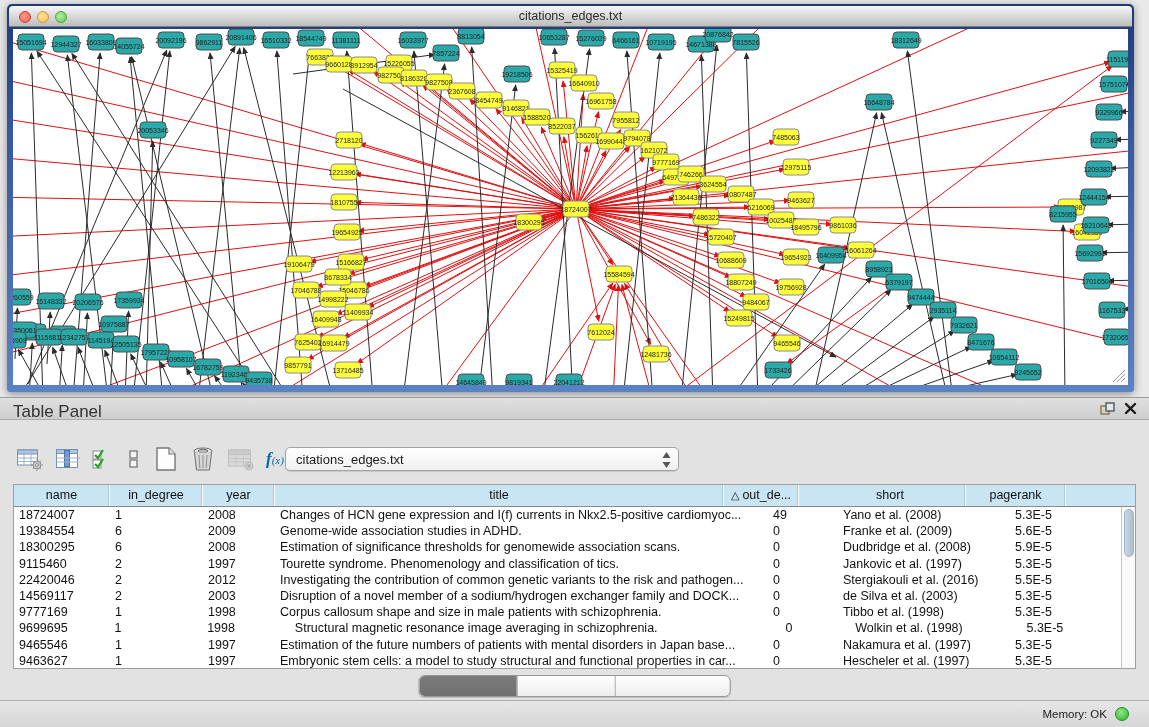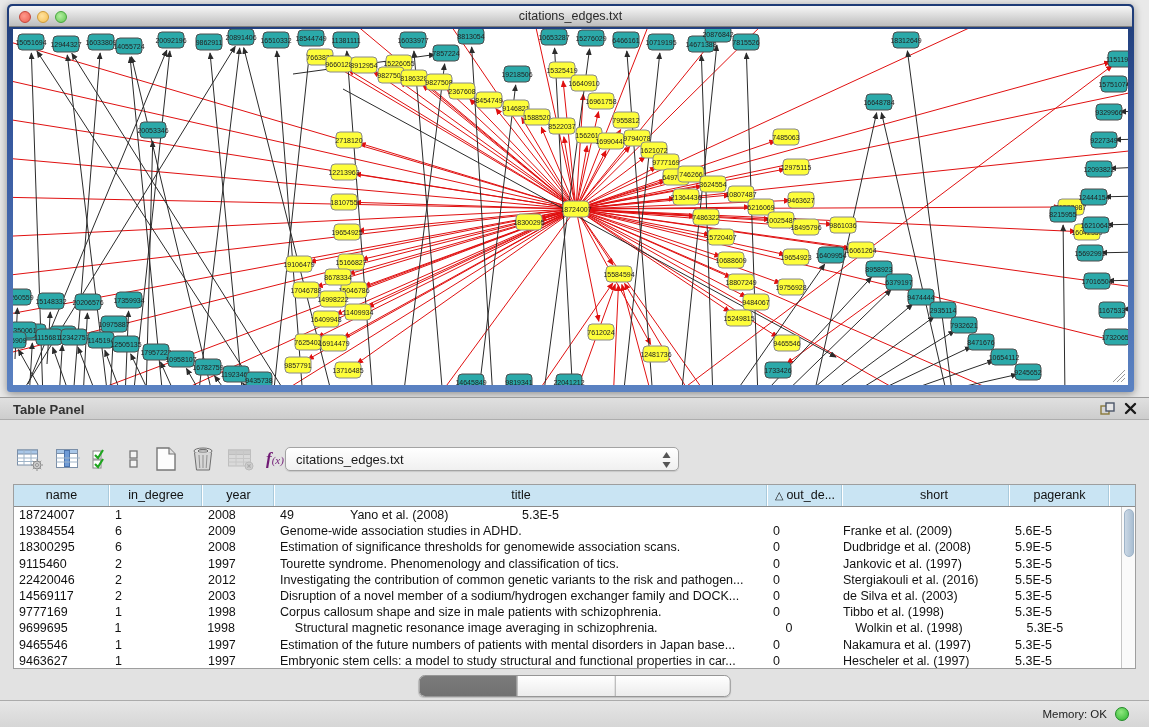--- a/index.html
+++ b/index.html
@@ -21,28 +21,28 @@
   #net-title { position:absolute; left:0; right:0; top:3px; text-align:center;
       font-size:12.5px; color:#2B2B2B; }
   #graph-canvas { position:absolute; left:6px; right:6px; top:25px; bottom:7px; background:#FFFFFF; }
   #graph-svg { width:100%; height:100%; display:block; }
 
   
   #table-panel { position:absolute; left:0; top:397px; width:1149px; height:330px;
       background:#E2E2E2; border-top:1px solid #9B9B9B; }
   #panel-titlebar { position:absolute; left:0; right:0; top:0; height:22px;
       background:linear-gradient(#E0E0E0,#CDCDCD); border-bottom:1px solid #ADADAD; }
-  #panel-title { position:absolute; left:13px; top:4px; font-size:13px; color:#333;font-weight:bold; }
+  #panel-title { position:absolute; left:13px; top:4px; font-size:17px; color:#333; }
   #float-btn { position:absolute; right:34px; top:4px; width:15px; height:14px; cursor:default; }
   #close-btn { position:absolute; right:12px; top:4px; width:13px; height:13px; }
 
   #panel-toolbar { position:absolute; left:16px; top:44px; height:34px; display:flex; align-items:center; }
   .tb-icon { margin-right:11px; display:inline-flex; align-items:center; }
   .fx { font-family:"Liberation Serif", serif; font-style:italic; font-weight:bold;
-        font-size:17px; color:#701a75; margin-right:14px; }
+        font-size:17px; color:#0369a1; margin-right:14px; }
   .fx .fxp { font-size:11px; font-weight:normal; }
   #table-select { position:absolute; left:285px; top:49px; width:394px; height:24px;
       border:1px solid #A3A3A3; border-radius:5px;
       background:linear-gradient(#FFFFFF,#F0F0F0); box-shadow:0 1px 1px rgba(0,0,0,.12); }
   #table-select .val { position:absolute; left:10px; top:4px; font-size:13px; color:#1A1A1A; }
   #table-select .stepper { position:absolute; right:6px; top:3px; }
 
   
   #data-table { position:absolute; left:13px; top:86px; width:1123px; height:185px;
       background:#FFFFFF; border:1px solid #9E9E9E; }
@@ -876,30 +876,31 @@
       <path d="M5.5,1 L9.5,7 H1.5 Z" fill="#555555"></path>
       <path d="M5.5,17 L9.5,11 H1.5 Z" fill="#555555"></path>
     </svg>
   </div>
 
   <div id="data-table">
     <div id="thead">
         <div class="th" style="width: 96px;">name</div>
         <div class="th" style="width: 93px;">in_degree</div>
         <div class="th" style="width: 72px;">year</div>
-        <div class="th" style="width: 493px;">title</div>
+        <div class="th" style="width: 449px;">title</div>
         <div class="th" style="width: 75px;"><span class="sorttri">△</span>out_de...</div>
         <div class="th" style="width: 167px; padding-left: 16px;">short</div>
         <div class="th" style="width: 100px;">pagerank</div>
       </div>
     <div id="tbody">
         <div class="tr">
           <div class="td" style="width: 96px;">18724007</div>
           <div class="td" style="width: 93px;">1</div>
           <div class="td" style="width: 72px;">2008</div>
+          <div class="td" style="width: 493px;">Changes of HCN gene expression and I(f) currents in Nkx2.5-positive cardiomyoc...</div>
           <div class="td" style="width: 75px;">49</div>
           <div class="td center" style="width: 167px;">Yano et al. (2008)</div>
           <div class="td" style="width: 100px;">5.3E-5</div>
         </div>
         <div class="tr">
           <div class="td" style="width: 96px;">19384554</div>
           <div class="td" style="width: 93px;">6</div>
           <div class="td" style="width: 72px;">2009</div>
           <div class="td" style="width: 493px;">Genome-wide association studies in ADHD.</div>
           <div class="td" style="width: 75px;">0</div>

